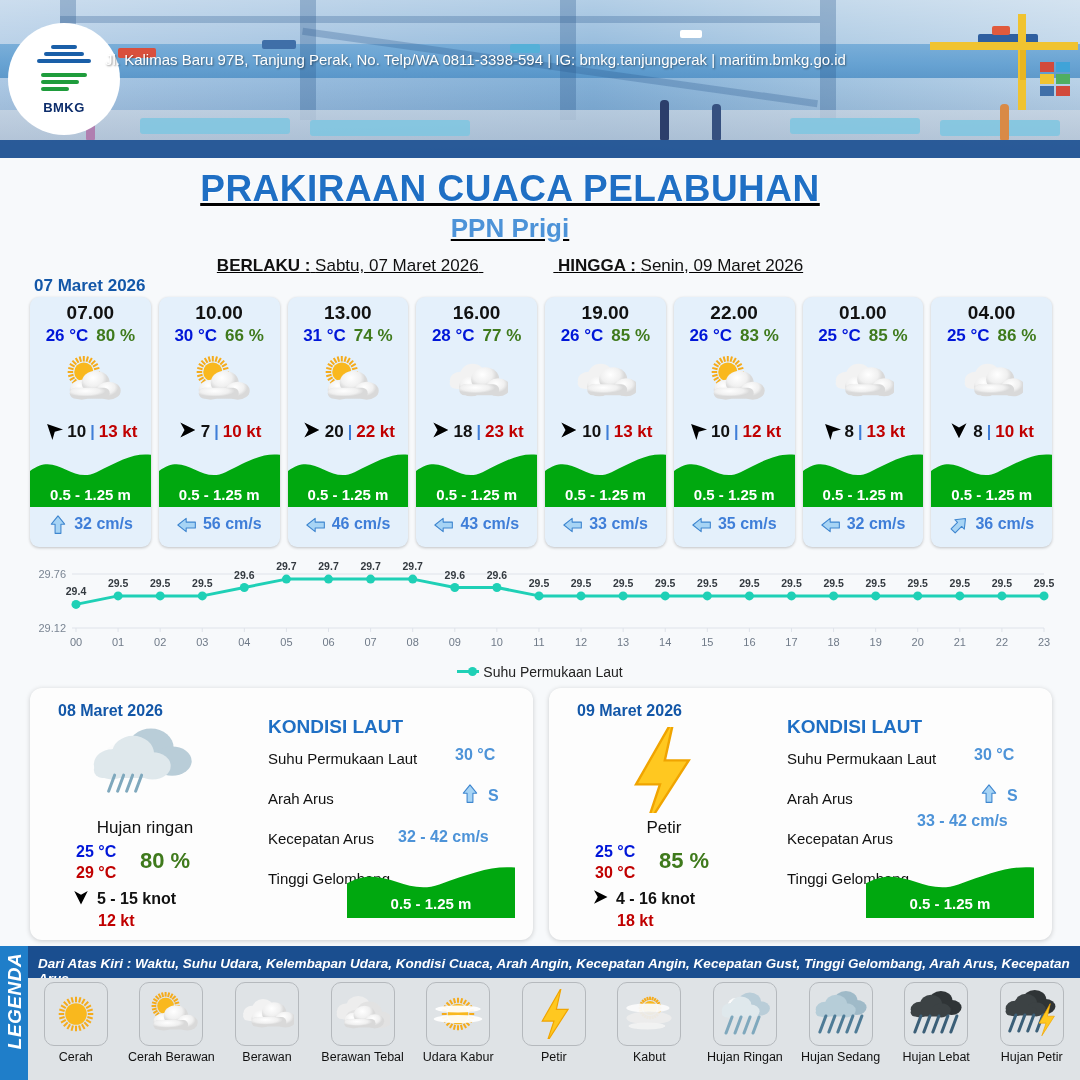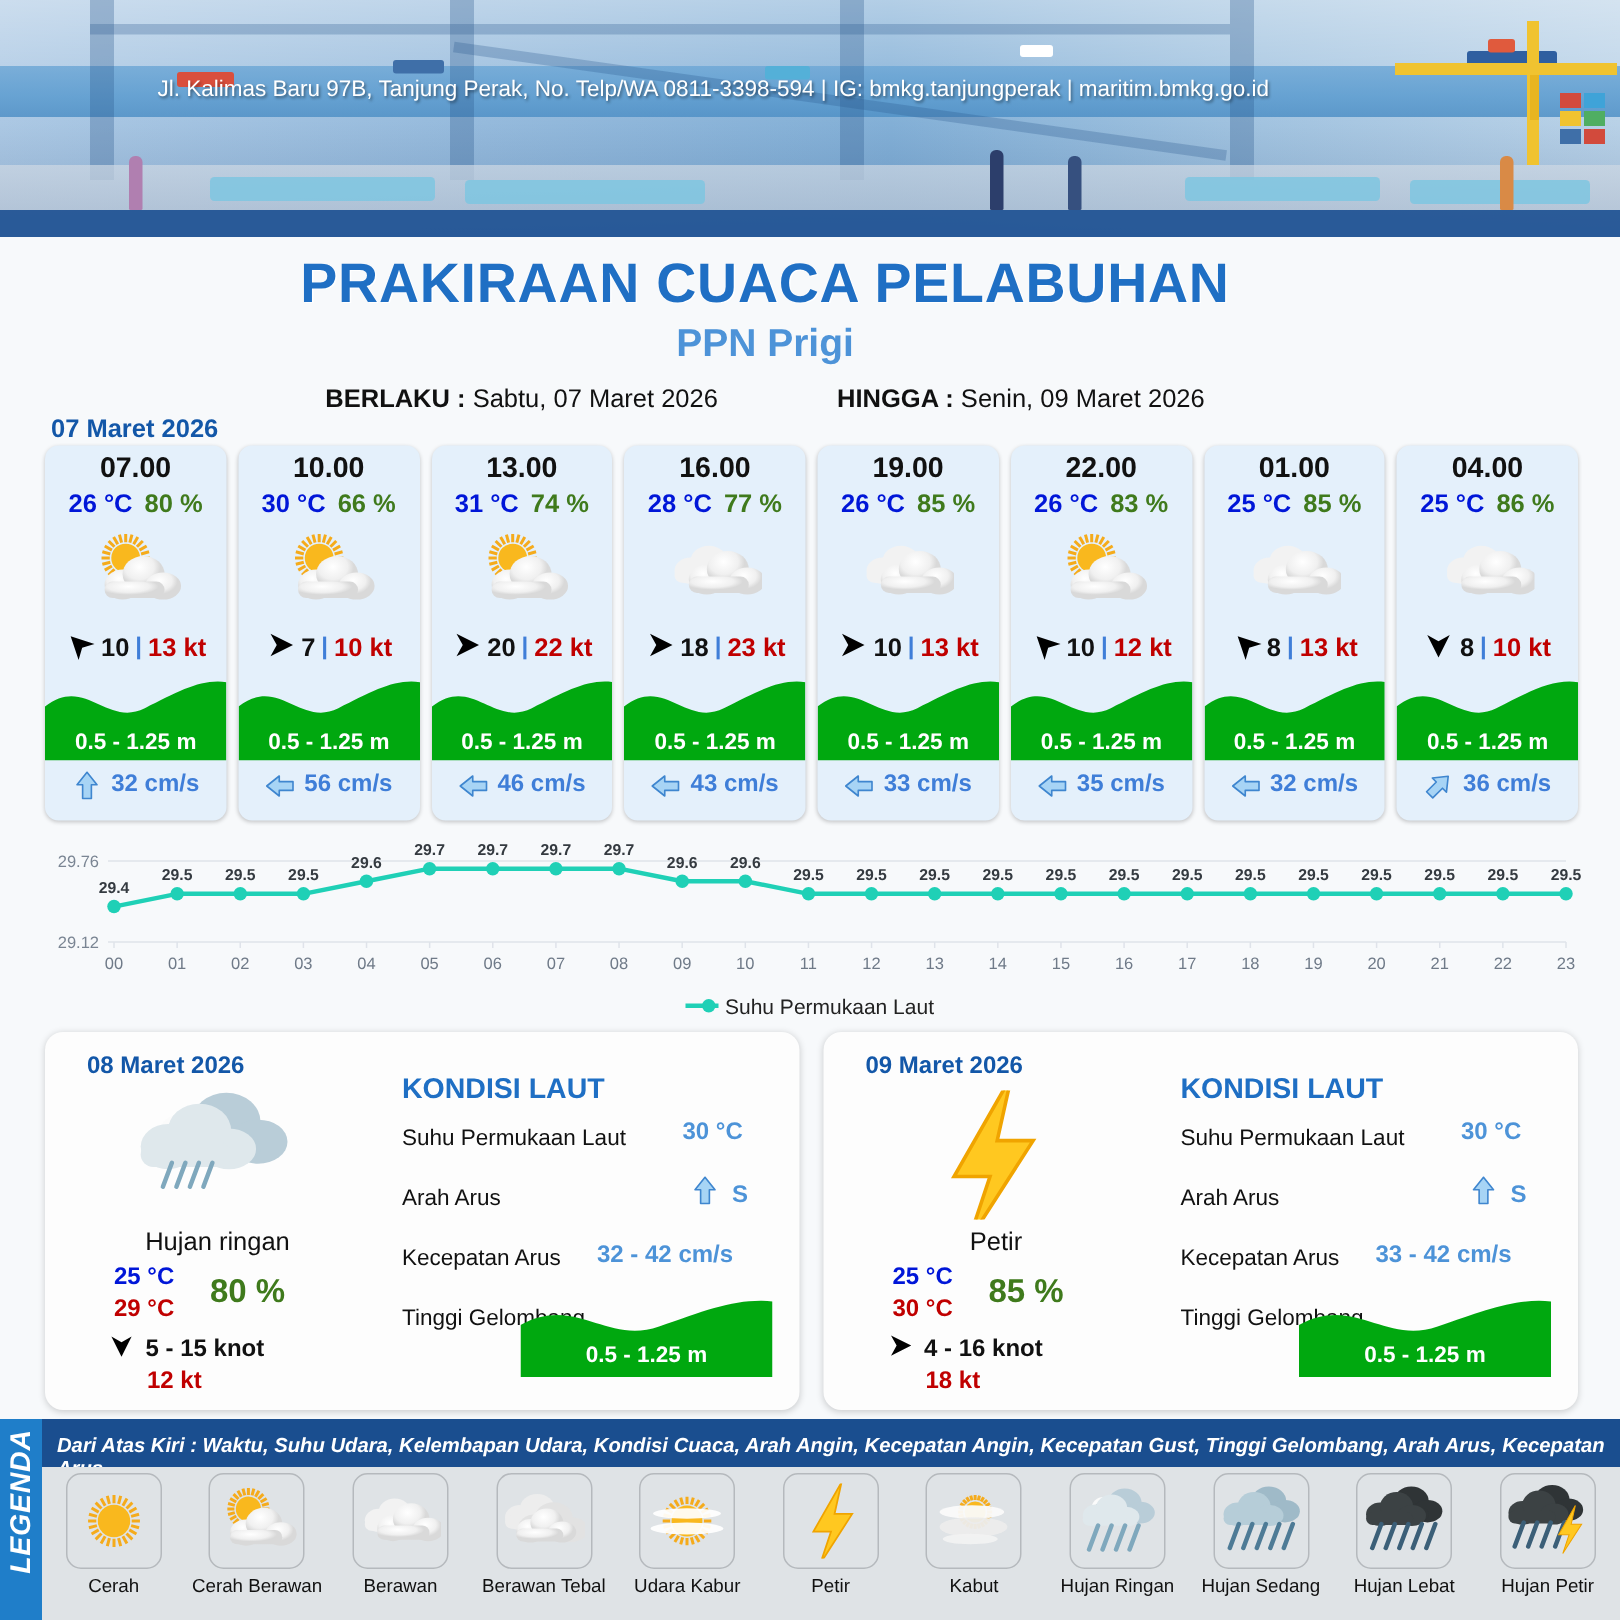--- a/index.html
+++ b/index.html
@@ -49,21 +49,21 @@
 
   .hdr-text { position:absolute; left:105px; top:28px; z-index:6; }
   .hdr-l1 { font-size:19px; font-weight:bold; color:#ffffff; letter-spacing:.4px;
      text-shadow: 1px 1px 2px rgba(0,0,0,.45); }
   .hdr-l2 { font-size:30px; font-weight:bold; color:#ffffff; margin-top:6px;
      text-shadow: 2px 2px 3px rgba(0,0,0,.45); letter-spacing:-.2px;}
   .hdr-l3 { font-size:15px; color:#ffffff; margin-top:23px;
      text-shadow: 1px 1px 2px rgba(0,0,0,.45); }
 
   
-  .title-block { position:absolute; left:0; top:168px; width:1020px; text-align:center; }
+  .title-block { position:absolute; left:0; top:168px; width:1020px; text-align:center;text-decoration:underline; }
   .t-main { font-size:37px; font-weight:bold; color:#1f6fc4; letter-spacing:.5px;
      text-shadow:1px 1px 0 rgba(255,255,255,.9); }
   .t-sub { font-size:26px; font-weight:bold; color:#4d93d8; margin-top:3px; }
   .t-dates { margin-top:12px; font-size:17px; color:#111; }
   .t-dates .lbl { font-weight:bold; }
   .t-gap { display:inline-block; width:70px; }
 
   
   .date-label { position:absolute; left:34px; top:276px; font-size:17px; font-weight:bold; color:#1357a8; }
 
@@ -176,20 +176,33 @@
   <div class="chairrow" style="left:140px; top:118px; width:150px;"></div>
   <div class="chairrow" style="left:310px; top:120px; width:160px;"></div>
   <div class="chairrow" style="left:790px; top:118px; width:130px;"></div>
   <div class="chairrow" style="left:940px; top:120px; width:120px;"></div>
   <div class="person" style="left:86px;  top:104px; height:36px; background:#b07fb0;"></div>
   <div class="person" style="left:660px; top:100px; height:40px; background:#2c3e6b;"></div>
   <div class="person" style="left:712px; top:104px; height:36px; background:#36507f;"></div>
   <div class="person" style="left:1000px;top:104px; height:36px; background:#d98a46;"></div>
   <div class="hdr-floor2"></div>
 
+  <div class="logo-wrap">
+    <div class="logo-top">
+      <div class="ar" style="top:2px;  left:16px; width:26px;"></div>
+      <div class="ar" style="top:9px;  left:9px;  width:40px;"></div>
+      <div class="ar" style="top:16px; left:2px;  width:54px;"></div>
+    </div>
+    <div class="logo-bot">
+      <div class="gr" style="top:1px;  width:46px;"></div>
+      <div class="gr" style="top:8px;  width:38px;"></div>
+      <div class="gr" style="top:15px; width:28px;"></div>
+    </div>
+    <div class="logo-text">BMKG</div>
+  </div>
 
   <div class="hdr-text">
     <div class="hdr-l3">Jl. Kalimas Baru 97B, Tanjung Perak, No. Telp/WA 0811-3398-594 | IG: bmkg.tanjungperak | maritim.bmkg.go.id</div>
   </div>
 </div>
 
 <div class="title-block">
   <div class="t-main">PRAKIRAAN CUACA PELABUHAN</div>
   <div class="t-sub">PPN Prigi</div>
   <div class="t-dates">
@@ -898,21 +911,21 @@
       <div class="dp-row" style="top:102px">Arah Arus</div>
       <div class="dp-row" style="top:142px">Kecepatan Arus</div>
       <div class="dp-row" style="top:182px">Tinggi Gelombang</div>
     <div class="dp-val" style="left:425px; top:58px;">30 °C</div>
     <div style="position:absolute; left:430px; top:96px; display:flex; align-items:center; gap:8px;">
       <span><svg width="20" height="20" viewBox="0 0 24 24" style="transform:rotate(180deg)">
     <polygon points="12,23 4,13 8.5,13 8.5,2 15.5,2 15.5,13 20,13" fill="#a7d4f5" stroke="#3f86cf" stroke-width="1.3" stroke-linejoin="round"></polygon>
           </svg></span>
       <span class="dp-val" style="position:relative; left:0; top:0;">S</span>
     </div>
-    <div class="dp-val" style="left:368px; top:140px;">33 - 42 cm/s</div>
+    <div class="dp-val" style="left:368px; top:124px;">33 - 42 cm/s</div>
     <div class="dp-wave"><svg width="168" height="56" viewBox="0 0 168 56" preserveAspectRatio="none">
     <path d="M0,21.28 C 36.96,1.12 57.120000000000005,34.72 92.4,22.400000000000002
              C 124.32,11.200000000000001 144.48,3.36 168,5.6000000000000005 L 168,56 L 0,56 Z" fill="#00a80f"></path>
         </svg></div>
     <div class="dp-wavetxt">0.5 - 1.25 m</div>
     </div>
   </div>
 
 <div class="footer"></div>
 <div class="legenda-strip"></div>

